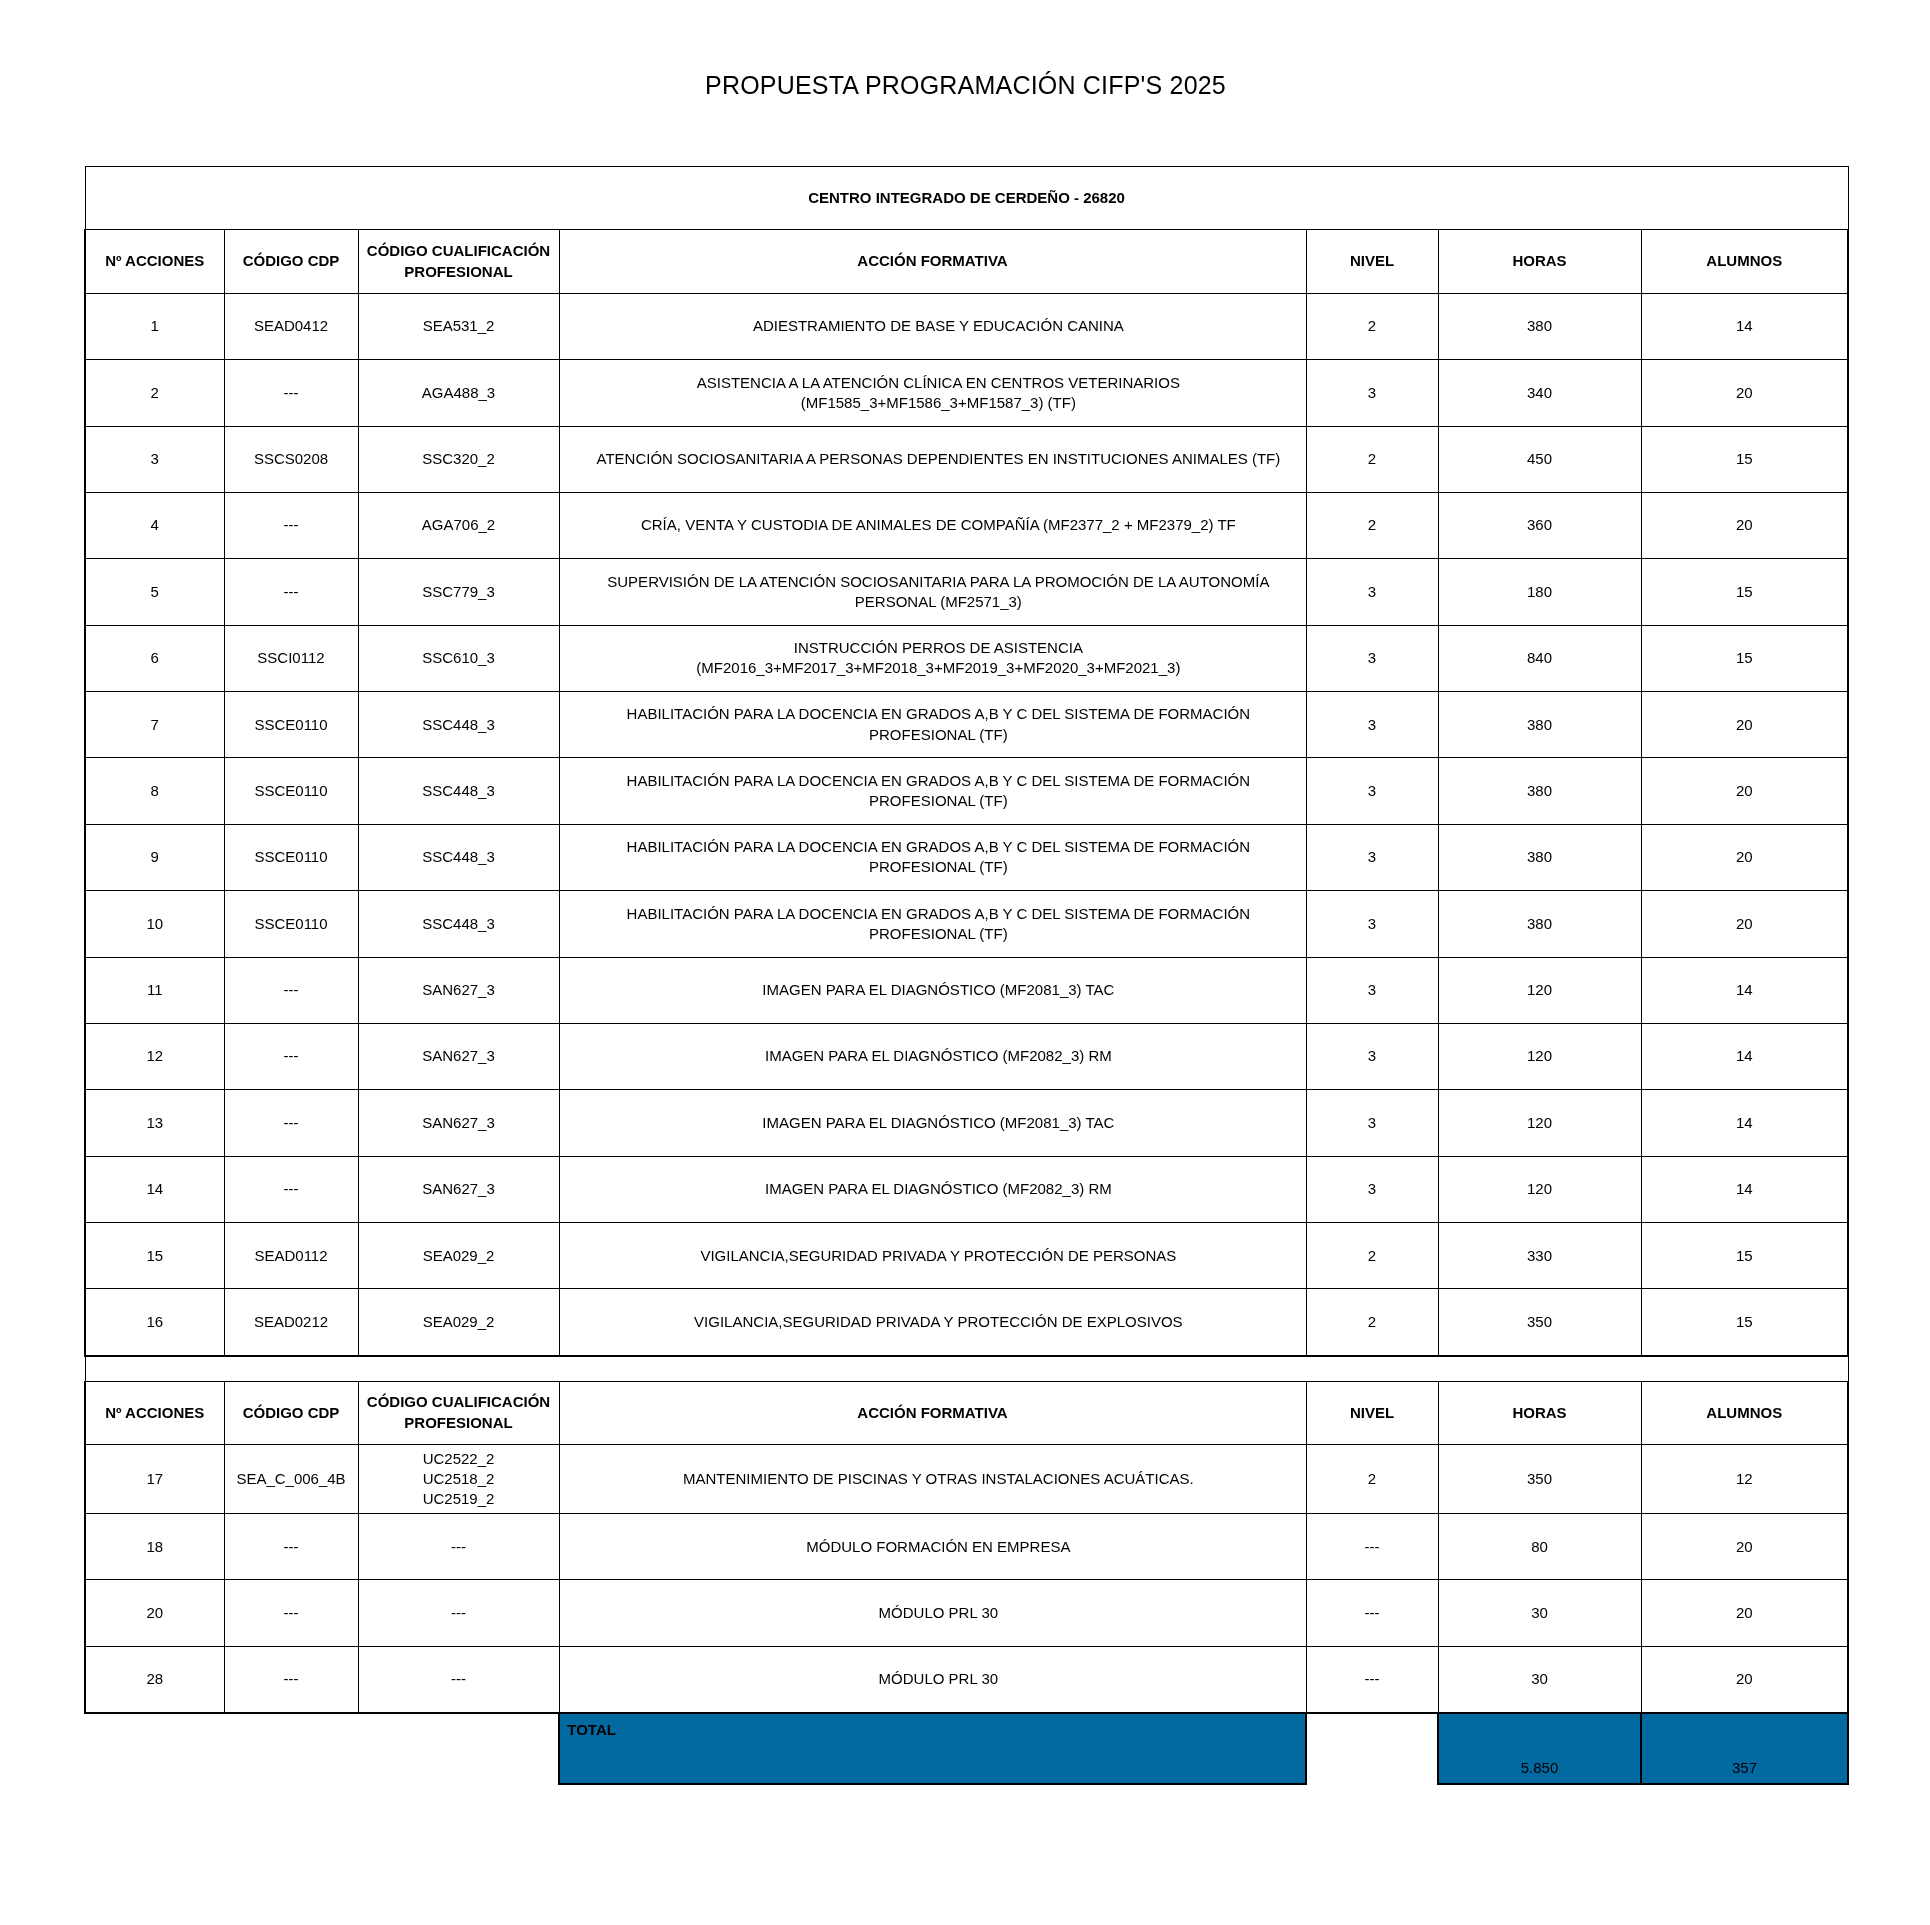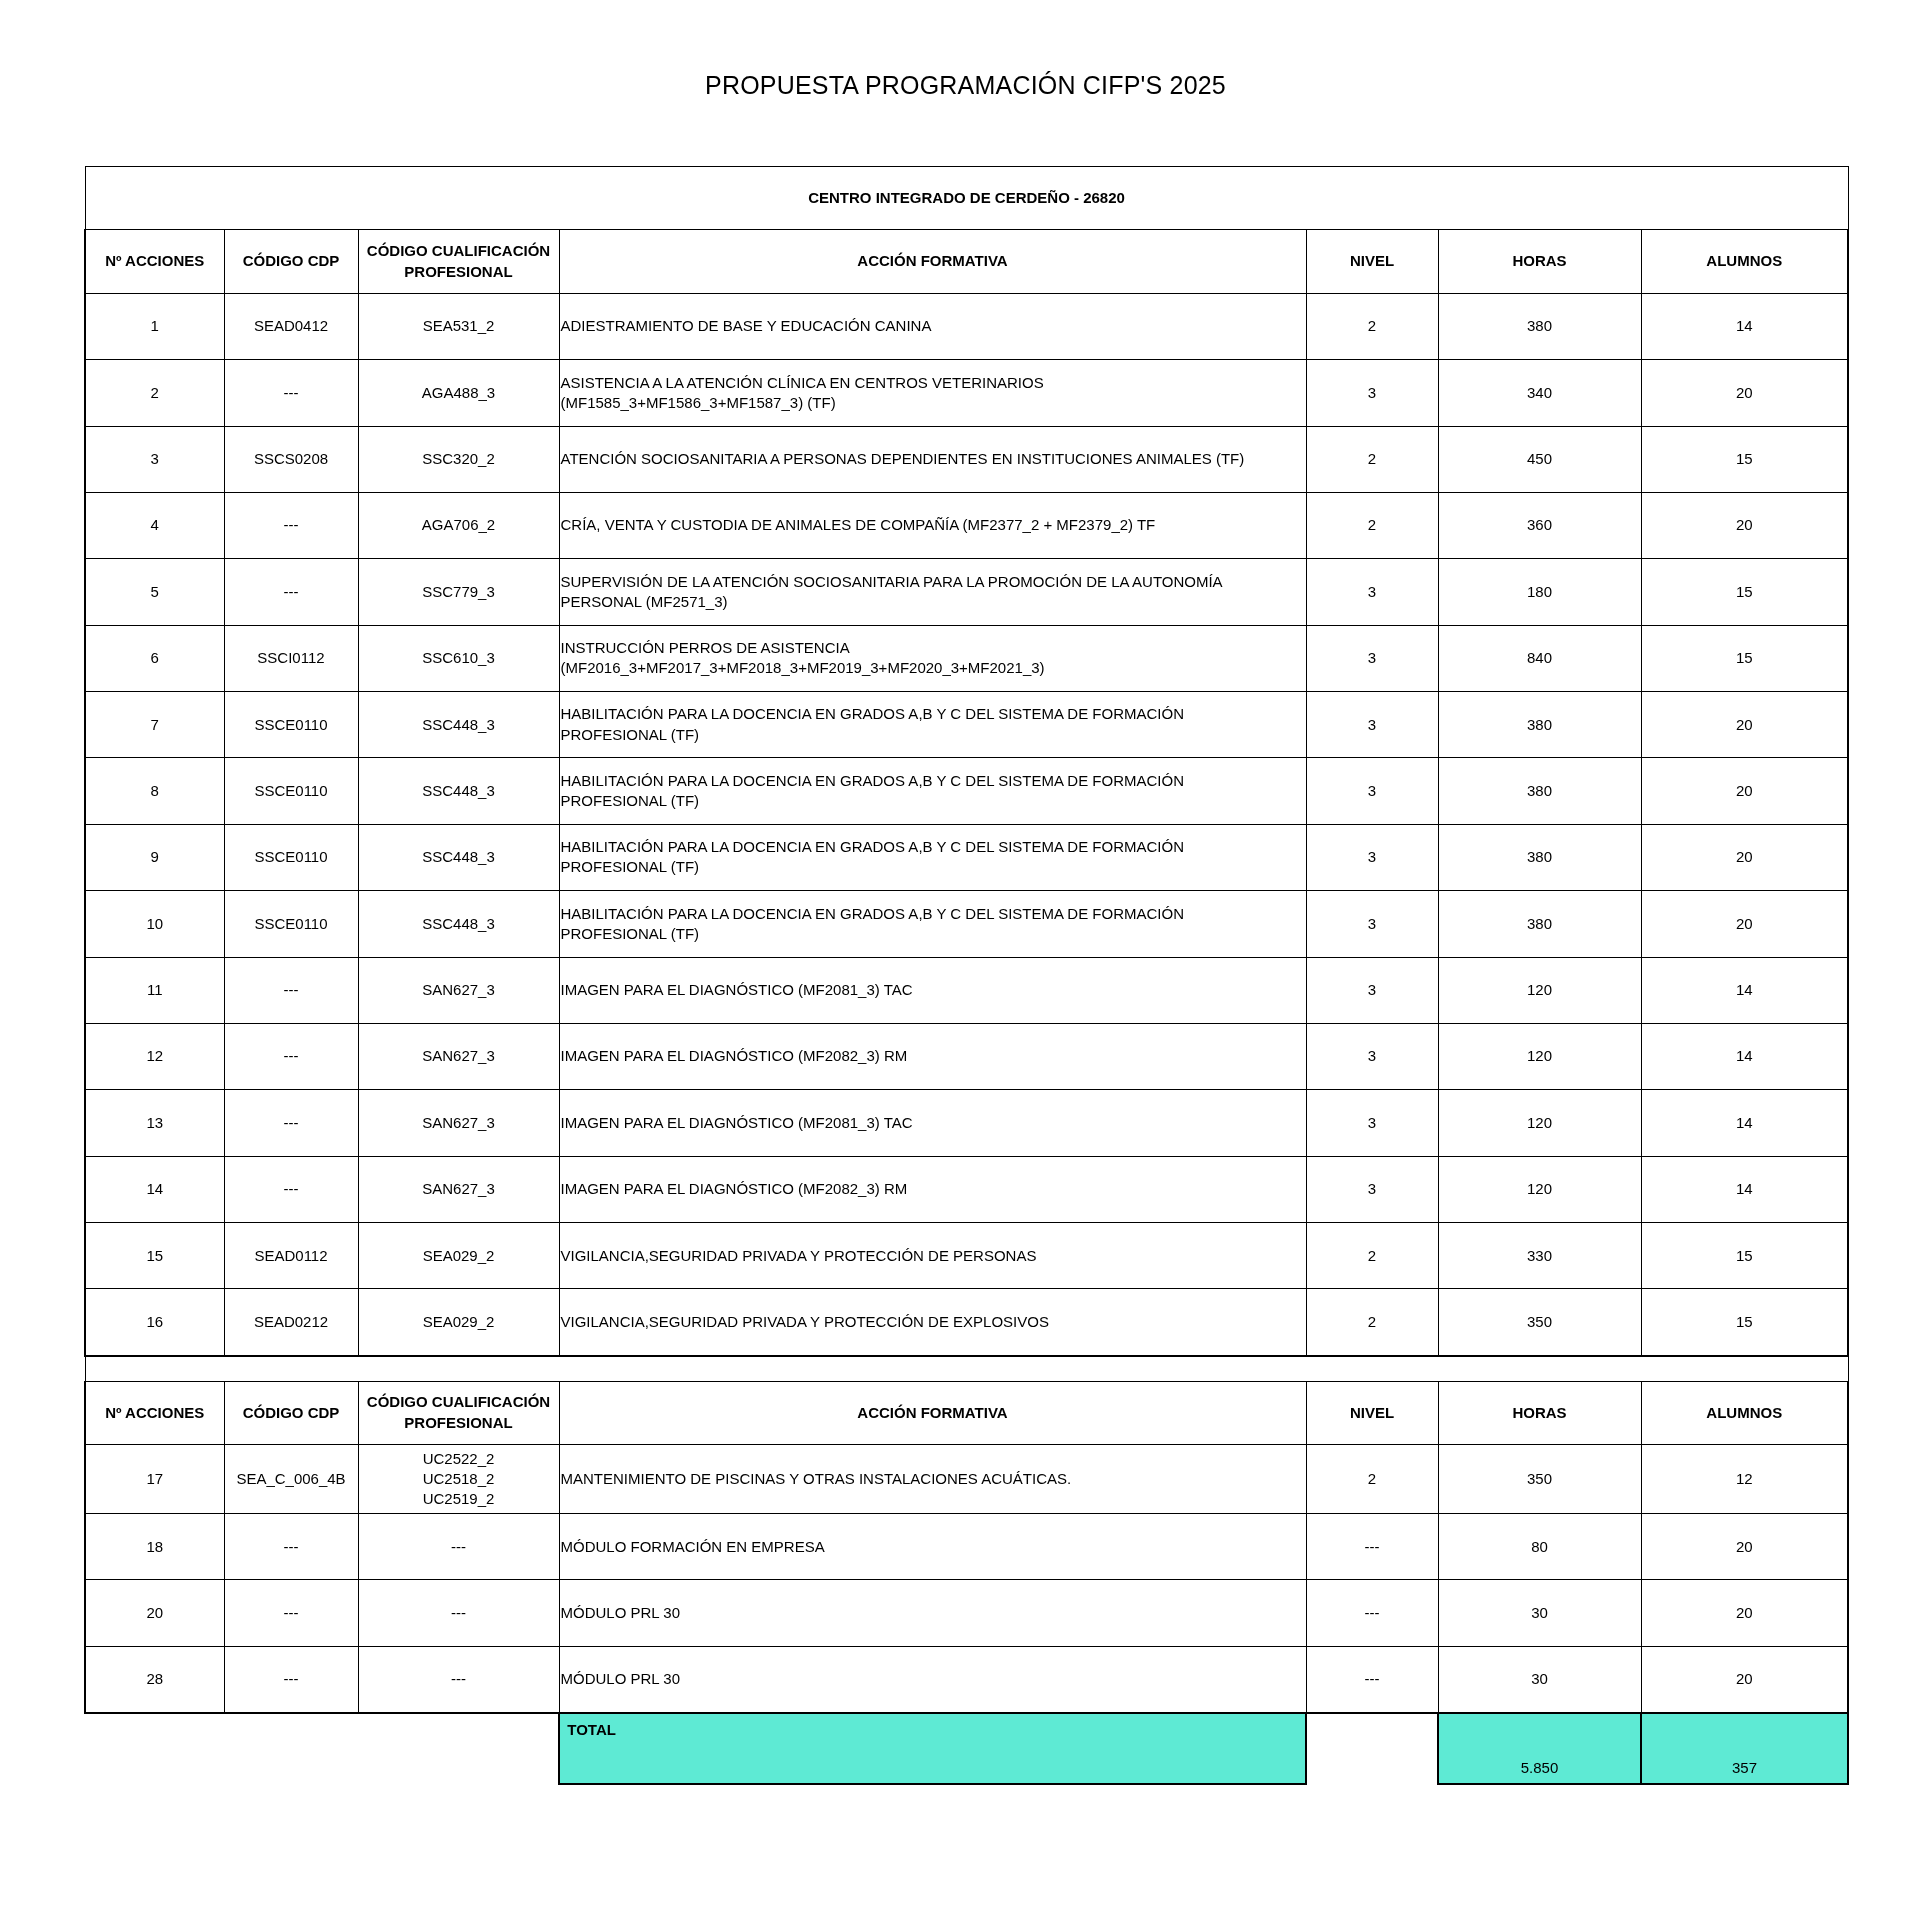--- a/index.html
+++ b/index.html
@@ -84,40 +84,40 @@
 
   tr.data td { height: 58px; }
   tr.data td.num,
   tr.data td.cdp,
   tr.data td.cual,
   tr.data td.nivel,
   tr.data td.horas,
   tr.data td.alumnos {
     text-align: center;
   }
-  tr.data td.accion { text-align: left; padding-left: 1px; }
+  tr.data td.accion { text-align: center; padding-left: 19px; }
   tr.data td.first { border-left: 2.7px solid #000; }
   tr.data td.last { border-right: 2.7px solid #000; }
   tr.data.lastrow td { border-bottom: 2.7px solid #000; }
 
   .multiline { white-space: pre-line; }
   .cual-stack {
     font-size: 15px;
     line-height: 1.15;
     white-space: pre-line;
   }
 
   .spacer-row td {
     border: none;
     height: 16.4px;
     background: #ffffff;
   }
 
   tr.total td {
-    background: #5eead4;
+    background: #0369a1;
     font-weight: bold;
     height: 60px;
     border: 2.7px solid #000;
   }
   tr.total td.blank {
     background: #ffffff;
     border: none;
   }
   tr.total td.totlabel {
     text-align: left;

